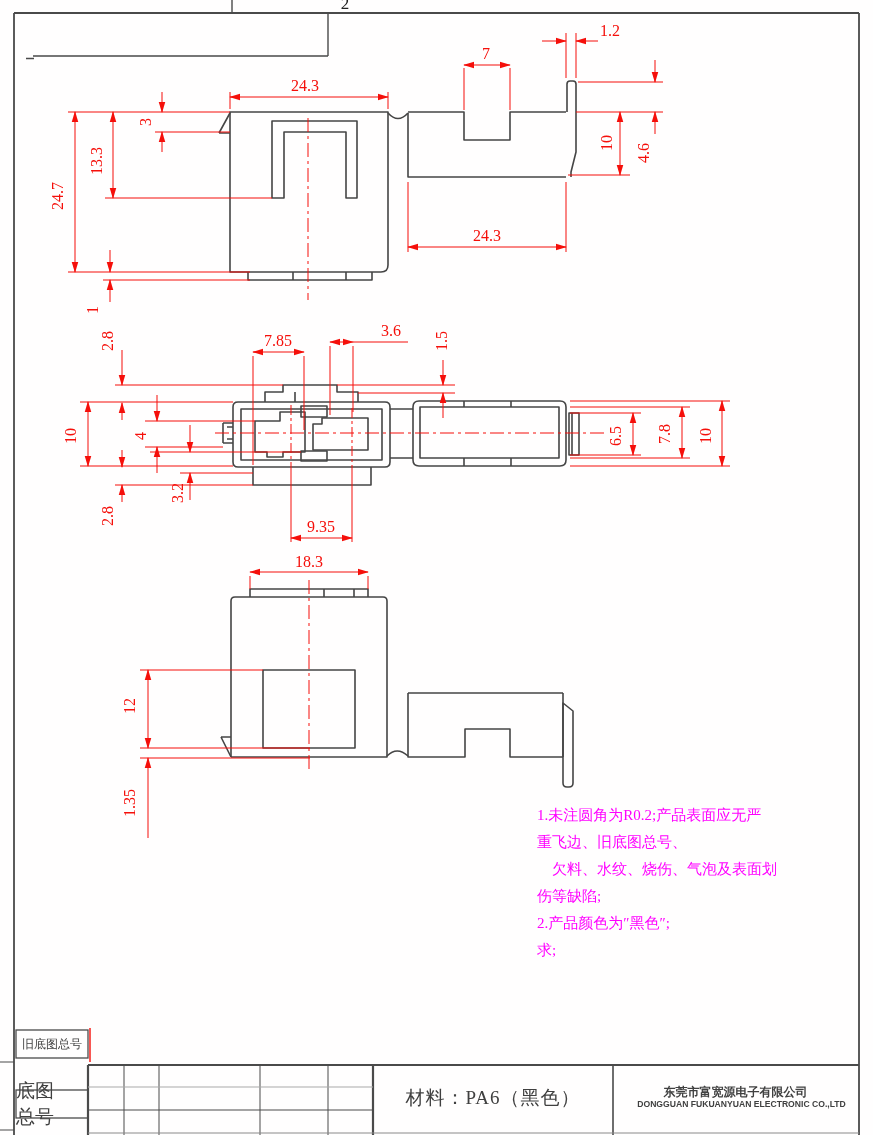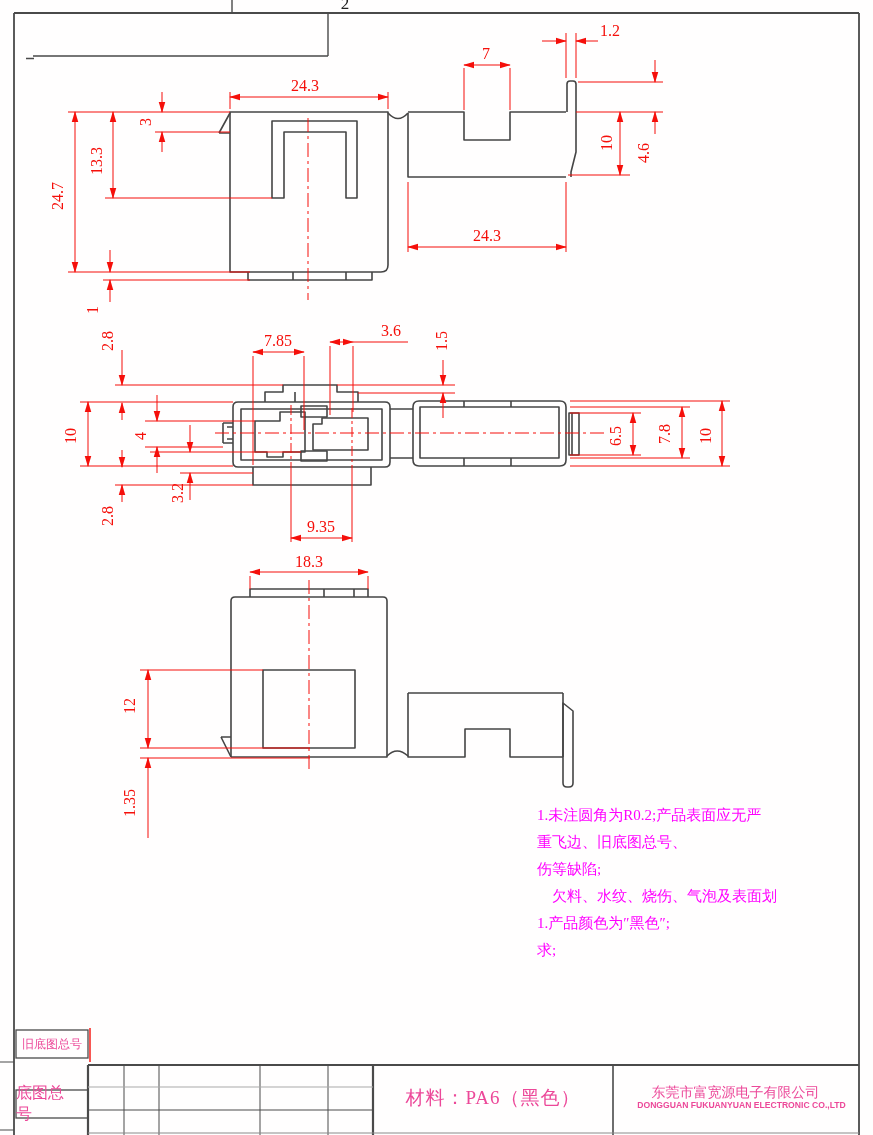--- a/index.html
+++ b/index.html
@@ -3,26 +3,26 @@
 <meta charset="utf-8">
 <style>
   html,body{margin:0;padding:0;background:#ffffff;}
   #sheet{position:relative;width:873px;height:1135px;background:#fffefe;overflow:hidden;
          font-family:"Liberation Serif", serif;}
   #linework{position:absolute;left:0;top:0;}
   .notes{position:absolute;left:537px;top:802px;width:336px;color:#ff00ff;
          font-size:15px;line-height:27px;font-family:"Liberation Serif",serif;}
   .notes div{white-space:pre;}
   .tb-label{position:absolute;display:flex;align-items:center;justify-content:center;
-            color:#ec4899;font-family:"Liberation Serif",serif;}
+            color:#404040;font-family:"Liberation Serif",serif;}
   .tb-old{left:16px;top:1030px;width:72px;height:28px;font-size:12px;}
-  .tb-new{left:16px;top:1090px;width:52px;height:28px;font-size:16px;}
+  .tb-new{left:16px;top:1090px;width:52px;height:28px;font-size:19px;}
   .tb-material{left:373px;top:1065px;width:240px;height:66px;font-size:19px;letter-spacing:1px;}
   .tb-company{left:613px;top:1065px;width:245px;height:66px;flex-direction:column;line-height:1.15;}
-  .tb-company .cn{font-size:14px;font-weight:normal;}
+  .tb-company .cn{font-size:12px;font-weight:bold;}
   .tb-company .en{font-size:8.6px;font-weight:bold;font-family:"Liberation Sans",sans-serif;padding-left:12px;}
   svg text{font-family:"Liberation Serif",serif;font-size:16px;fill:#f50f0a;}
   svg text.zone{fill:#222;font-size:17px;}
 </style>
 </head>
 <body>
 
 <div id="sheet">
 
 <svg id="linework" width="873" height="1135" viewBox="0 0 873 1135">
@@ -193,23 +193,23 @@
     <text x="135" y="706" transform="rotate(-90 135 706)">12</text>
     <text x="135" y="803" transform="rotate(-90 135 803)">1.35</text>
 
     <text class="zone" x="345" y="9">2</text>
   </g>
 </svg>
 
 <div class="notes">
   <div>1.未注圆角为R0.2;产品表面应无严</div>
   <div>重飞边、旧底图总号、</div>
+  <div>　欠料、水纹、烧伤、气泡及表面划</div>
   <div>伤等缺陷;</div>
-  <div>　欠料、水纹、烧伤、气泡及表面划</div>
-  <div>1.产品颜色为″黑色″;</div>
+  <div>2.产品颜色为″黑色″;</div>
   <div>求;</div>
 </div>
 
 <div class="tb-label tb-old">旧底图总号</div>
 <div class="tb-label tb-new">底图总号</div>
 <div class="tb-label tb-material">材料：PA6（黑色）</div>
 <div class="tb-label tb-company">
   <div class="cn">东莞市富宽源电子有限公司</div>
   <div class="en">DONGGUAN FUKUANYUAN ELECTRONIC CO.,LTD</div>
 </div>

